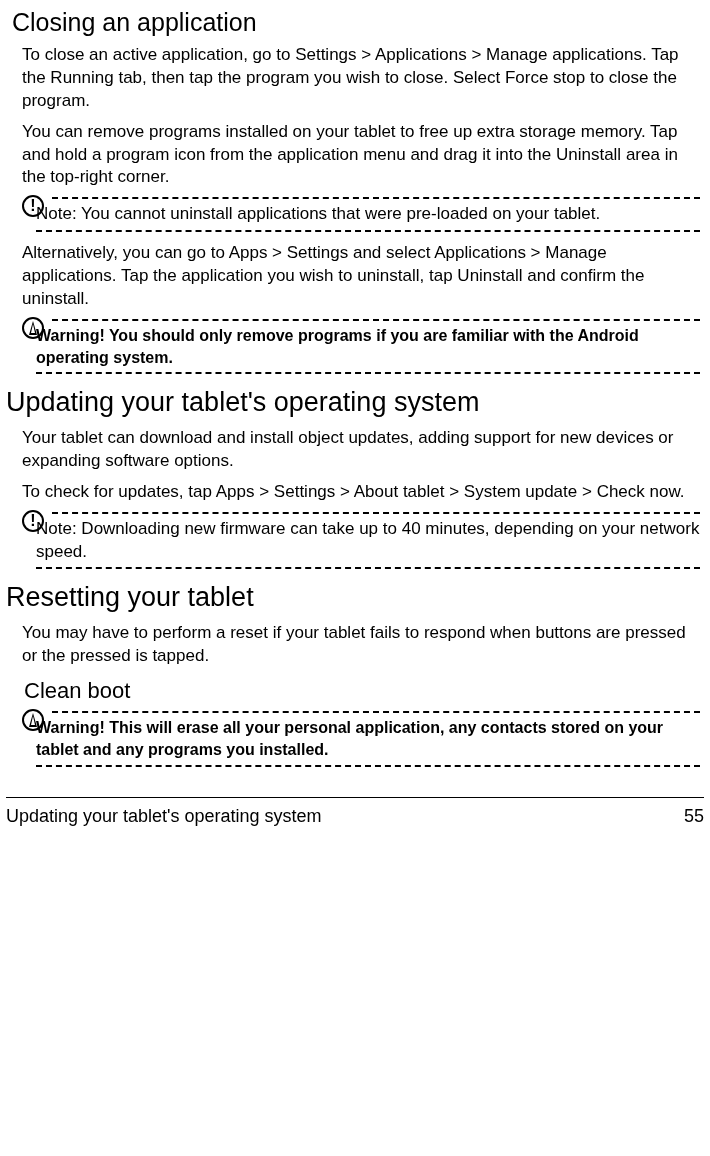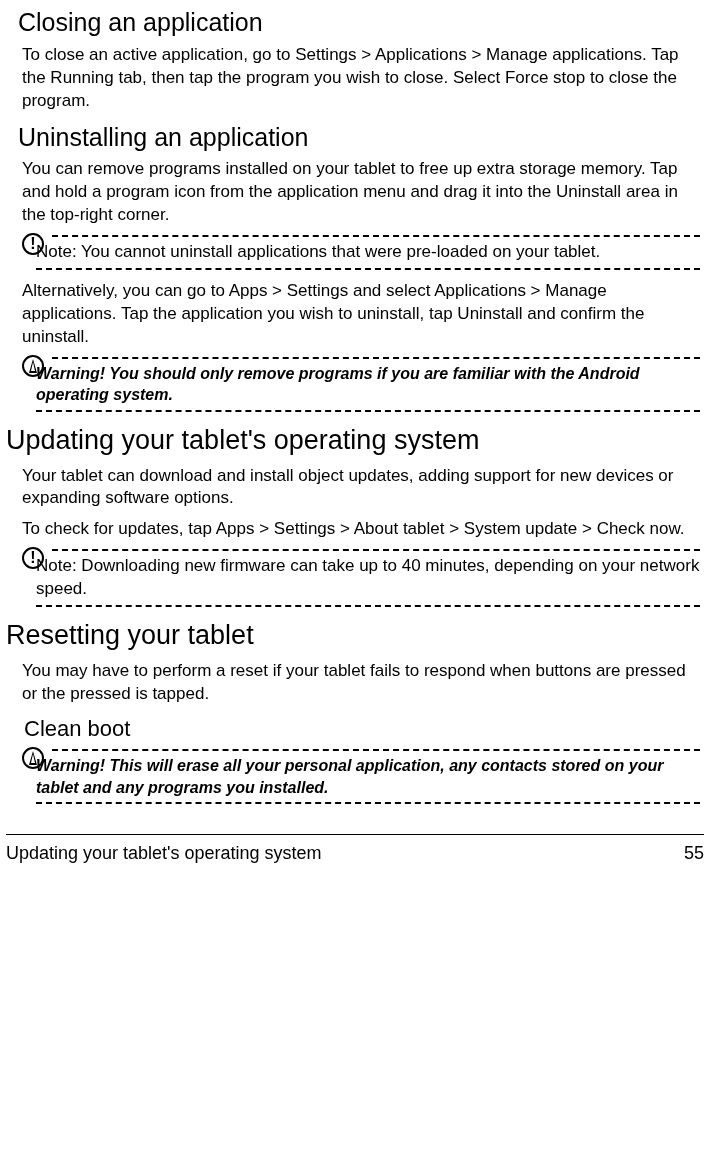--- a/index.html
+++ b/index.html
@@ -10,21 +10,21 @@
     color: #000;
     font-size: 17px;
     line-height: 1.35;
   }
   .page {
     padding: 0 0 8px 0;
   }
   h2.section {
     font-size: 25px;
     font-weight: 400;
-    margin: 6px 0 4px 18px;
+    margin: 6px 0 4px 12px;
   }
   h3.sub {
     font-size: 22px;
     font-weight: 400;
     margin: 6px 0 4px 24px;
   }
   h2.big {
     font-size: 27px;
     font-weight: 400;
     margin: 10px 0 6px 6px;
@@ -64,40 +64,38 @@
   }
   .callout .dashed.bottom {
     margin-left: 14px;
   }
   .callout .text {
     margin: 4px 0 4px 14px;
   }
   .callout .text.bold {
     font-weight: 700;
     font-size: 16px;
-    font-style: italic;
   }
   .footer {
     border-top: 1px solid #000;
     margin: 30px 6px 0 6px;
     padding-top: 6px;
     display: flex;
     justify-content: space-between;
     font-size: 18px;
   }
 </style>
 </head>
 <body>
 
 <div class="page">
 
   <h2 class="section">Closing an application</h2>
   <div class="body">To close an active application, go to <strong>Settings</strong> &gt; <strong>Applications</strong> &gt; <strong>Manage applications</strong>. Tap the <strong>Running</strong> tab, then tap the program you wish to close. Select <strong>Force stop</strong> to close the program.</div>
 
-  <h2 class="section">Uninstalling an application</h2>
   <div class="body">You can remove programs installed on your tablet to free up extra storage memory. Tap and hold a program icon from the application menu and drag it into the <strong>Uninstall</strong> area in the top-right corner.</div>
 
   <div class="callout">
     <span class="icon">!</span>
     <div class="dashed"></div>
     <div class="text"><strong>Note:</strong> You cannot uninstall applications that were pre-loaded on your tablet.</div>
     <div class="dashed bottom"></div>
   </div>
 
   <div class="body">Alternatively, you can go to <strong>Apps &gt; Settings</strong> and select <strong>Applications</strong> &gt; <strong>Manage applications</strong>. Tap the application you wish to uninstall, tap <strong>Uninstall</strong> and confirm the uninstall.</div>

